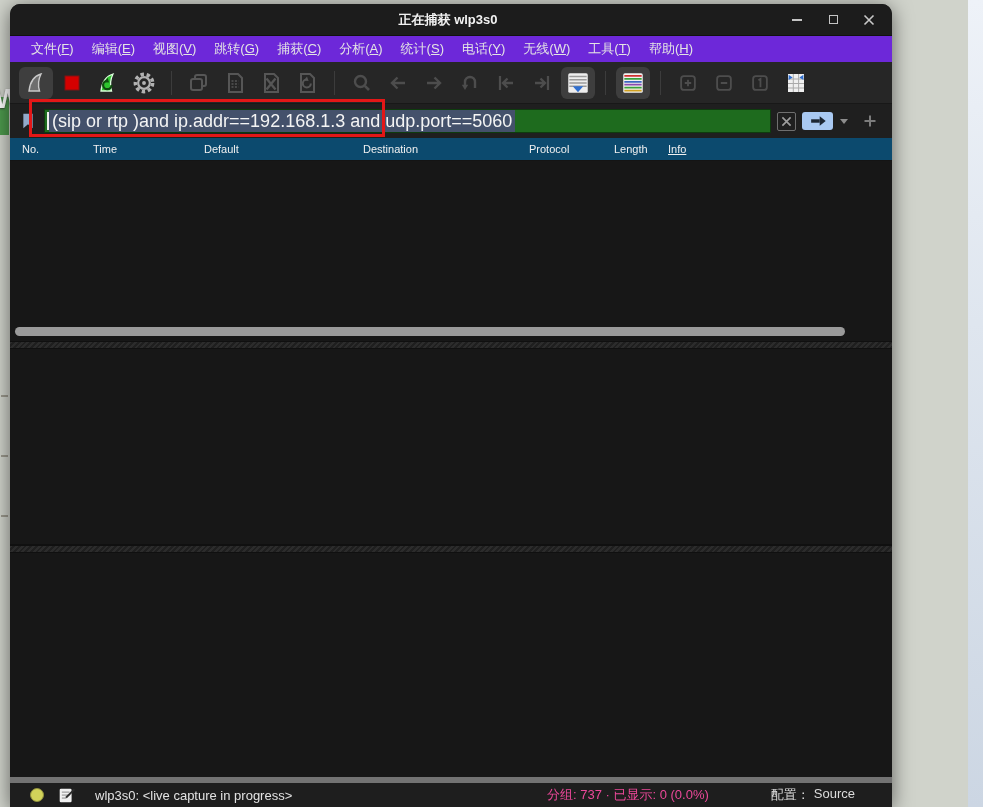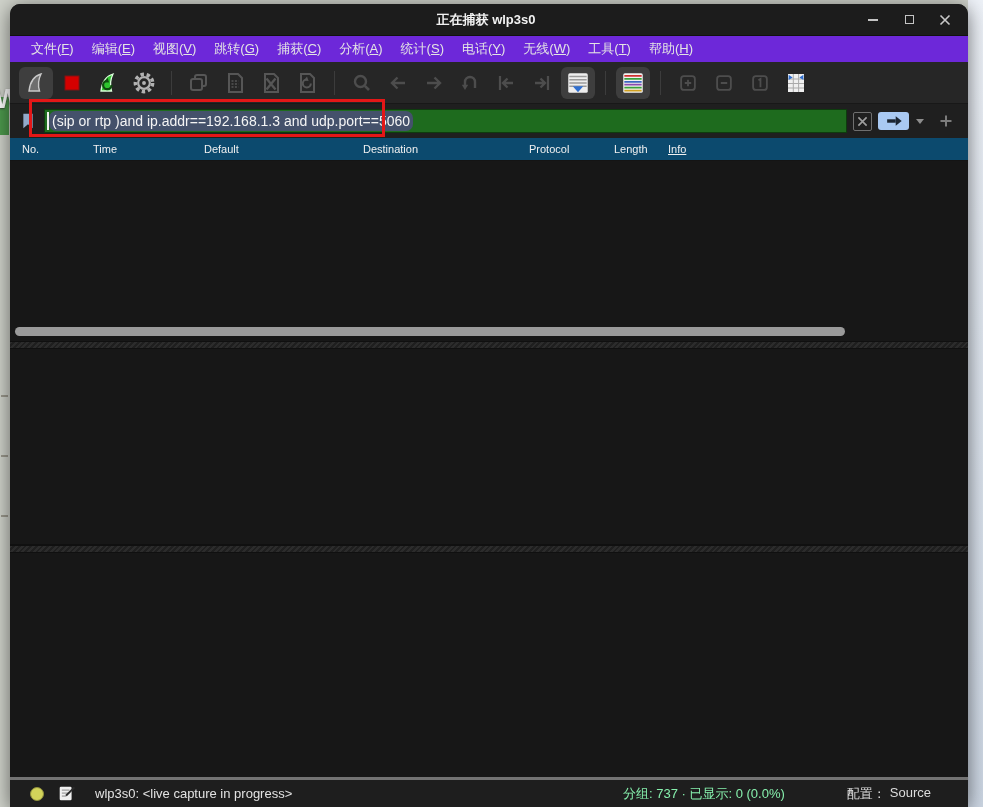--- a/index.html
+++ b/index.html
@@ -10,21 +10,21 @@
   .desktop { position:absolute; inset:0; }
   .desktop-right { position:absolute; right:0; top:0; width:15px; height:807px;
     background:linear-gradient(180deg,#eef2f8 0%,#dfe6ef 40%,#ccd6e3 100%); }
   .desktop-letter { position:absolute; left:-5px; top:84px; font-size:27px; font-weight:bold;
     color:#ffffff; text-shadow:0 1px 2px rgba(40,40,40,.7); z-index:1; }
   .desktop-green { position:absolute; left:0; top:97px; width:9px; height:38px;
     background:#4d9a4d; z-index:0; }
   .desktop-mark { position:absolute; left:1px; width:7px; height:2px; background:#9a988c; }
 
   
-  .window { position:absolute; left:10px; top:4px; width:958px; height:803px;
+  .window { position:absolute; left:10px; top:4px; width:882px; height:803px;
     background:#232323; border-radius:10px 10px 0 0; box-shadow:0 3px 20px rgba(0,0,0,.55);
     display:flex; flex-direction:column; overflow:hidden; z-index:2; }
 
   
   .titlebar { height:32px; background:#1c1c1c; display:flex; align-items:center;
     border-bottom:1px solid #111; flex:0 0 auto; }
   .titlebar-title { flex:1; text-align:center; color:#f2f2f2; font-size:13px; font-weight:bold; padding-left:96px;}
   .winbtns { display:flex; align-items:center; gap:22px; margin-right:16px; }
   .winbtn { width:14px; height:14px; display:flex; align-items:center; justify-content:center; cursor:pointer; }
   .glyph-min { width:10px; height:2px; background:#c4c4c4; }
@@ -44,21 +44,21 @@
   .tbtn.pressed { background:#3e3e3e; }
   .tsep { width:1px; height:24px; background:#3c3c3c; margin:0 9px; }
 
   
   .filterbar { height:34px; background:#1f1f1f; display:flex; align-items:center;
     padding:0 10px 0 6px; position:relative; flex:0 0 auto; }
   .bookmark-btn { width:24px; height:24px; display:flex; align-items:center; justify-content:center; }
   .filter-input { flex:1; height:24px; margin-left:4px; background:#1e6b1e; border:1px solid #0e3c0e;
     display:flex; align-items:center; padding-left:2px; overflow:hidden; }
   .filter-caret { width:2px; height:18px; background:#f0f0f0; flex:0 0 auto; }
-  .filter-selected { background:#44516b; color:#f4f4f4; font-size:14px; padding:2px 3px; white-space:nowrap;border-radius:7px; }
+  .filter-selected { background:#44516b; color:#f4f4f4; font-size:18px; padding:2px 3px; white-space:nowrap; }
   .clear-btn { width:19px; height:19px; margin-left:6px; display:flex; align-items:center; justify-content:center;
     border:1.5px solid #6f6f6f; border-radius:2px; }
   .apply-btn { width:31px; height:18px; margin-left:6px; background:#a9c9f2; border-radius:3px;
     display:flex; align-items:center; justify-content:center; }
   .dd-caret { margin-left:7px; width:0; height:0; border-left:4.5px solid transparent;
     border-right:4.5px solid transparent; border-top:5.5px solid #8d8d8d; }
   .plus-btn { margin-left:12px; margin-right:2px; width:20px; height:20px;
     display:flex; align-items:center; justify-content:center; }
   .annotation-box { position:absolute; left:19px; top:-5px; width:356px; height:38px;
     border:3px solid #e31717; pointer-events:none; z-index:20; }
@@ -75,27 +75,27 @@
   .hscroll { height:18px; background:#171717; position:relative; flex:0 0 auto; }
   .hscroll-thumb { position:absolute; left:5px; top:4px; width:830px; height:9px;
     background:#9a9a9a; border-radius:5px; }
   .splitter { height:8px; flex:0 0 auto;
     background:repeating-linear-gradient(135deg,#2c2c2c 0 2px,#1f1f1f 2px 4px);
     border-top:1px solid #101010; border-bottom:1px solid #101010; }
   .detail-pane { height:196px; background:#171717; border-bottom:1px solid #101010; flex:0 0 auto; }
   .bytes-pane { flex:1; background:#171717; }
 
   
-  .statusbar { height:30px; background:#1e1e1e; border-top:3px solid #737373;
+  .statusbar { height:30px; background:#1e1e1e; border-top:6px solid #737373;
     display:flex; align-items:center; color:#dedede; font-size:13px; flex:0 0 auto; }
   .expert-dot { width:14px; height:14px; border-radius:50%; background:#d2d35a;
     border:1px solid #8f8f3c; margin-left:20px; }
   .comment-btn { margin-left:14px; display:flex; align-items:center; }
   .status-text { margin-left:20px; color:#e2e2e2; }
-  .status-counts { margin-left:auto; color:#86efac; }
+  .status-counts { margin-left:auto; color:#ec4899; }
   .status-profile { margin-left:62px; margin-right:37px; color:#dcdcdc; display:flex; gap:4px;text-align:center; }
 
   svg { display:block; }
 </style>
 </head>
 <body>
 
 <div class="desktop">
   <div class="desktop-green"></div>
   <div class="desktop-letter">W</div>

